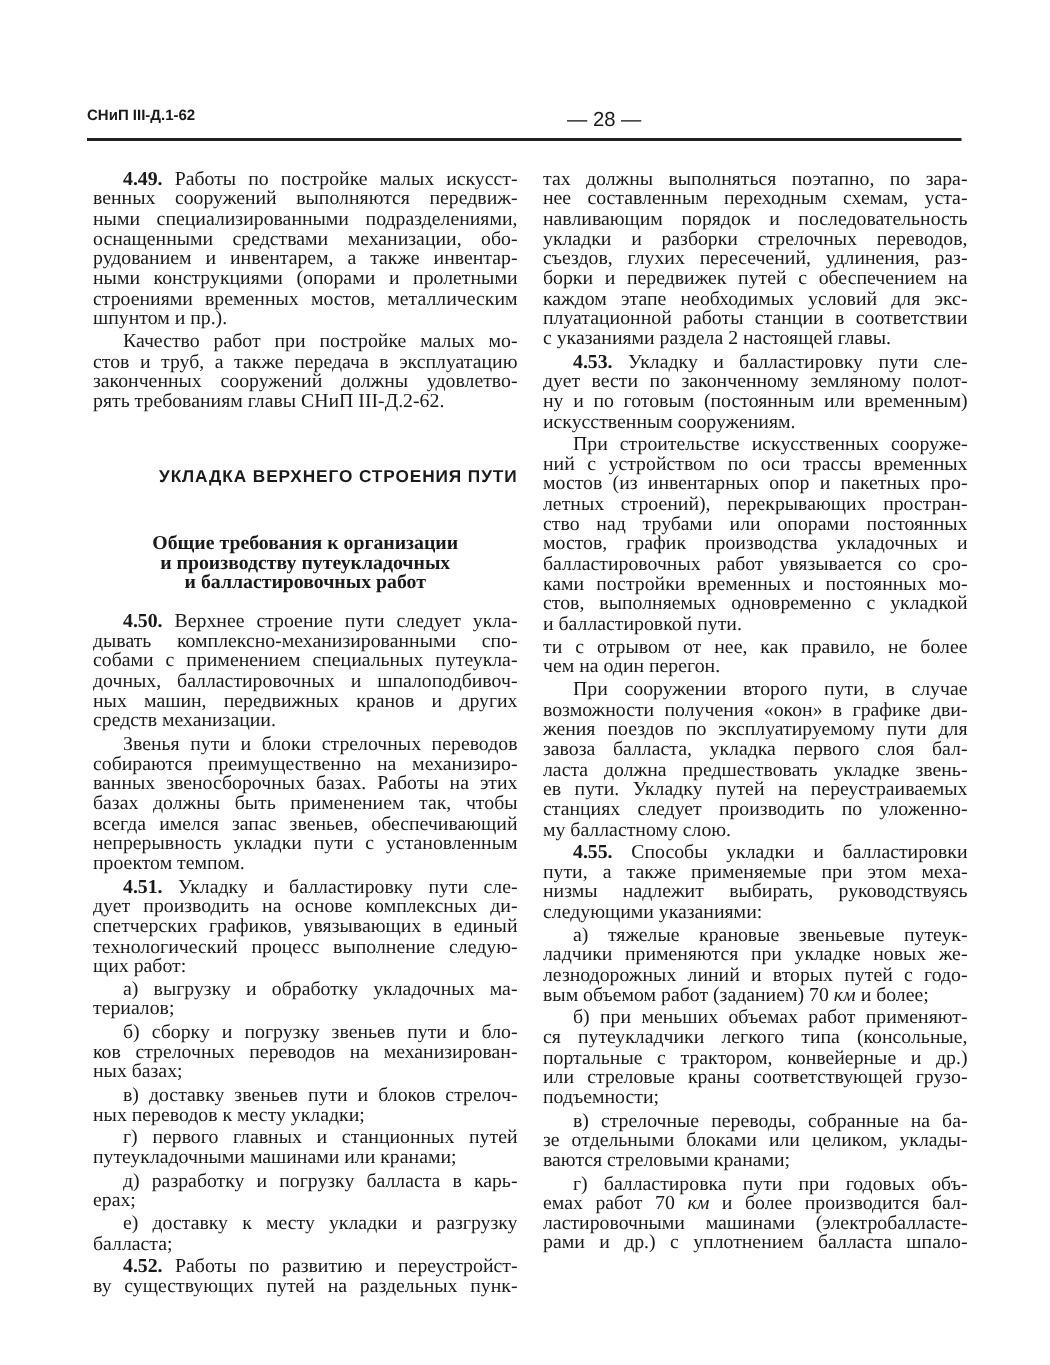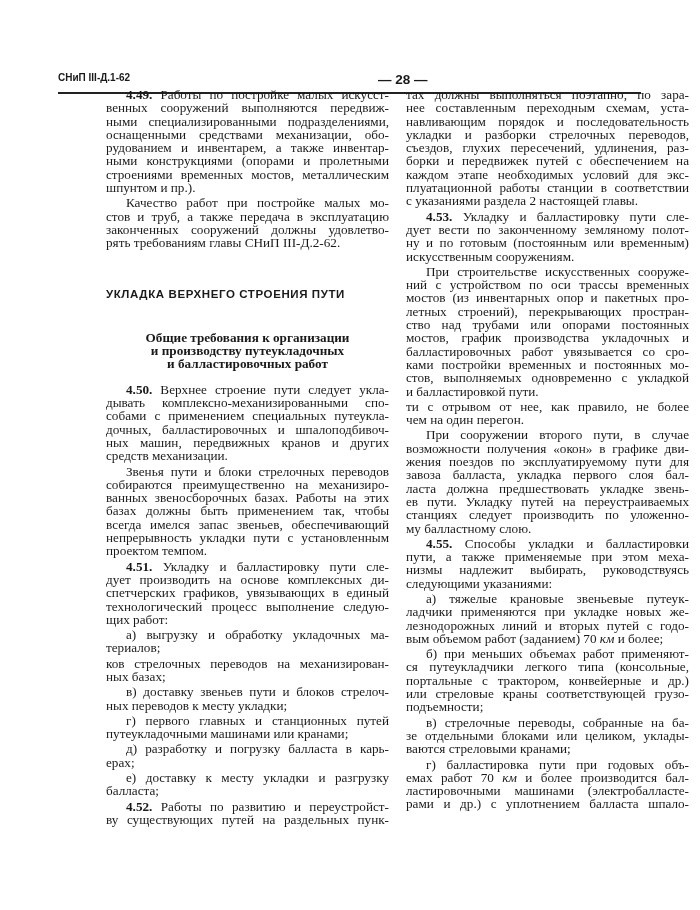--- a/index.html
+++ b/index.html
@@ -1,29 +1,29 @@
 <!DOCTYPE html>
 <html><head>
 <meta charset="utf-8">
 <style>
   html, body { margin: 0; padding: 0; background: #ffffff; }
   body { width: 700px; height: 910px; position: relative; overflow: hidden; color: #1a1a1a; font-family: "Liberation Serif", "DejaVu Serif", serif; }
   .header { position: absolute; left: 58px; top: 72px; width: 582px; height: 20px; }
   .header .code { position: absolute; left: 0; top: 0; font-family: "Liberation Sans", sans-serif; font-weight: bold; font-size: 10px; }
-  .header .pageno { position: absolute; left: 320px; top: 0; font-family: "Liberation Sans", sans-serif; font-weight: bold; font-size: 13.5px; }
+  .header .pageno { position: absolute; left: 320px; top: 0; font-family: "Liberation Sans", sans-serif; font-weight: normal; font-size: 13.5px; }
   .rule { position: absolute; left: 58px; top: 92px; width: 583px; height: 2px; background: #222; }
-  .col { position: absolute; top: 88px; font-size: 13.2px; line-height: 13.3px; margin-left: 44px; }
+  .col { position: absolute; top: 112px; font-size: 13.2px; line-height: 13.3px; }
   .col.left { left: 62px; width: 283px; }
   .col.right { left: 362px; width: 283px; }
   .line { white-space: nowrap; text-align: justify; text-align-last: justify; height: 13.3px; overflow: visible; }
   .line.last { text-align-last: left; }
   .line.indent { padding-left: 20px; }
   .para { margin: 0 0 2px 0; }
   .num { font-weight: bold; }
-  .section-title { font-family: "Liberation Sans", sans-serif; font-weight: bold; font-size: 11.5px; letter-spacing: 0.6px; text-align: left; margin-top: 38px; margin-bottom: 30px; }
+  .section-title { font-family: "Liberation Sans", sans-serif; font-weight: bold; font-size: 11.5px; letter-spacing: 0.6px; text-align: right; margin-top: 38px; margin-bottom: 30px; }
   .subsection-title { font-family: "Liberation Serif", serif; font-weight: bold; font-size: 13.2px; line-height: 13.3px; text-align: center; margin-bottom: 12px; }
   em.km { font-style: italic; }
 </style>
 </head>
 <body>
 
 <div class="header">
   <span class="code">СНиП III-Д.1-62</span>
   <span class="pageno">— 28 —</span>
 </div>
@@ -74,20 +74,21 @@
       <div class="line"><span>дует производить на основе комплексных ди-</span></div>
       <div class="line"><span>спетчерских графиков, увязывающих в единый</span></div>
       <div class="line"><span>технологический процесс выполнение следую-</span></div>
       <div class="line last"><span>щих работ:</span></div>
     </div>
     <div class="para">
       <div class="line indent"><span>а) выгрузку и обработку укладочных ма-</span></div>
       <div class="line last"><span>териалов;</span></div>
     </div>
     <div class="para">
+      <div class="line indent"><span>б) сборку и погрузку звеньев пути и бло-</span></div>
       <div class="line"><span>ков стрелочных переводов на механизирован-</span></div>
       <div class="line last"><span>ных базах;</span></div>
     </div>
     <div class="para">
       <div class="line indent"><span>в) доставку звеньев пути и блоков стрелоч-</span></div>
       <div class="line last"><span>ных переводов к месту укладки;</span></div>
     </div>
     <div class="para">
       <div class="line indent"><span>г) первого главных и станционных путей</span></div>
       <div class="line last"><span>путеукладочными машинами или кранами;</span></div>

